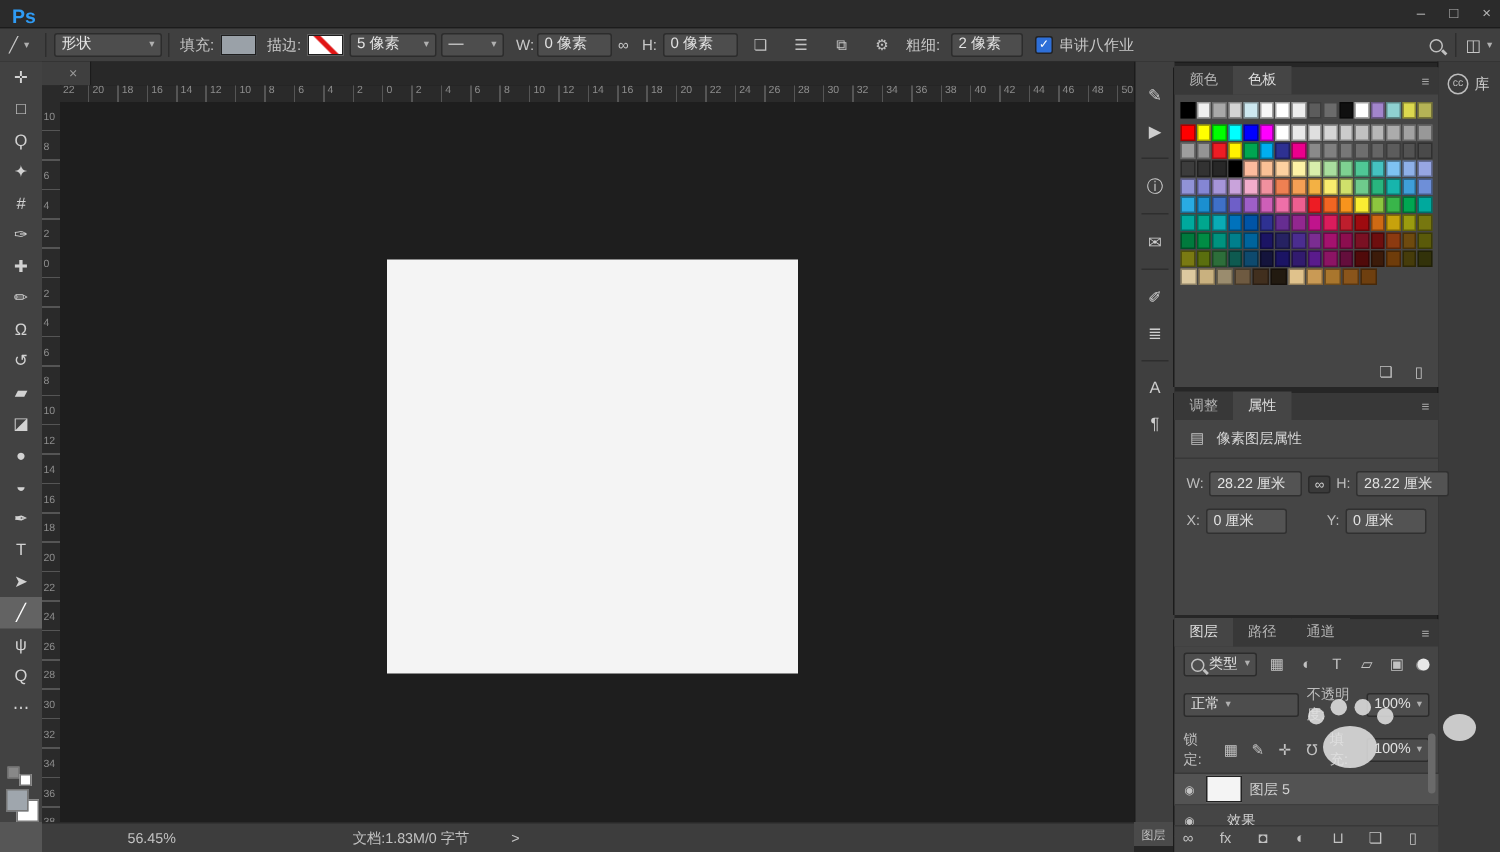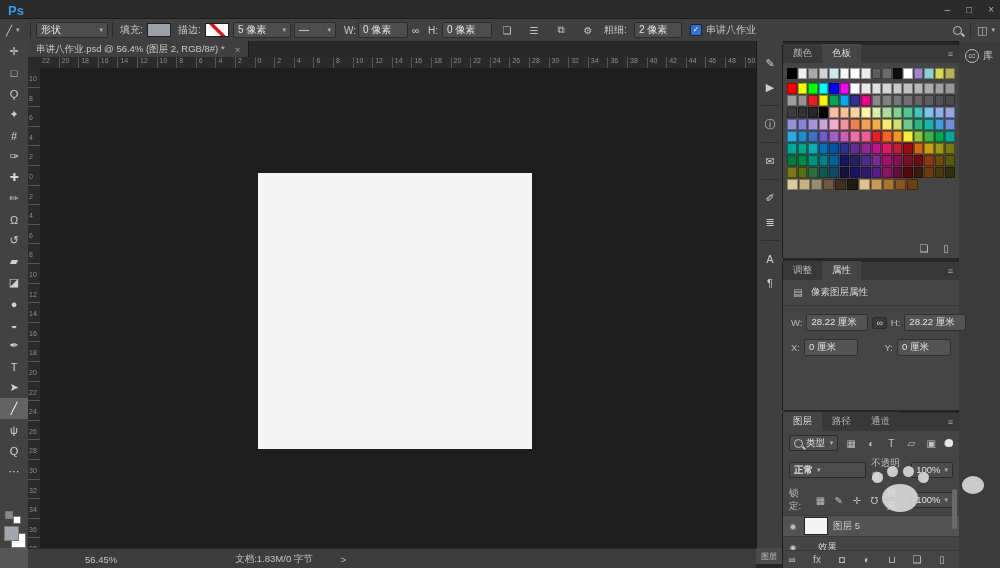--- a/index.html
+++ b/index.html
@@ -202,21 +202,20 @@
     <span class="mini-sq" id="fg-swatch" style="left: 4px; top: 15px; width: 13px; height: 13px; z-index: 2; background: rgb(159, 166, 173);"></span>
     <span class="mini-sq" id="bg-swatch" style="left: 11px; top: 22px; width: 13px; height: 13px; background: rgb(255, 255, 255);"></span>
     <div class="tool" style="margin-top:40px;">▣</div>
 
   </div>
 </div>
 <div id="corner-block" class="abs"></div>
 
 <div id="tabbar" class="abs">
   <div id="doc-tab">
-    <span>串讲八作业.psd @ 56.4% (图层 2, RGB/8#) *</span>
     <span class="close">×</span>
   </div>
 </div>
 <div id="ruler-corner" class="abs"></div>
 <div id="ruler-top" class="abs">
     <span class="rl" style="left: 2px;">22</span>
     <span class="rl" style="left: 21.6px;">20</span>
     <span class="rl" style="left: 41.2px;">18</span>
     <span class="rl" style="left: 60.8px;">16</span>
     <span class="rl" style="left: 80.4px;">14</span>
@@ -545,21 +544,21 @@
         <span class="uicon">◐</span>
         <span class="uicon">T</span>
         <span class="uicon">▱</span>
         <span class="uicon">▣</span>
       </span>
     <span style="width:12px;height:7px;background:#8a8a8a;border-radius:4px;position:relative;display:inline-block;">
         <span style="position:absolute;right:0;top:-1px;width:8px;height:8px;background:#e8e8e8;border-radius:50%;display:block;"></span>
       </span>
   </div>
   <div class="prow" style="padding:2px 6px;gap:5px;">
-    <span class="field" style="width:78px;font-weight:bold;">
+    <span class="field" style="width:78px;">
         <span>正常</span>
         <span class="caret">▾</span>
       </span>
     <span>不透明度:</span>
     <span class="field" style="width:34px;justify-content:space-between;">
         <span>100%</span>
         <span class="caret">▾</span>
       </span>
   </div>
   <div class="prow" style="padding:2px 6px;gap:5px;">

